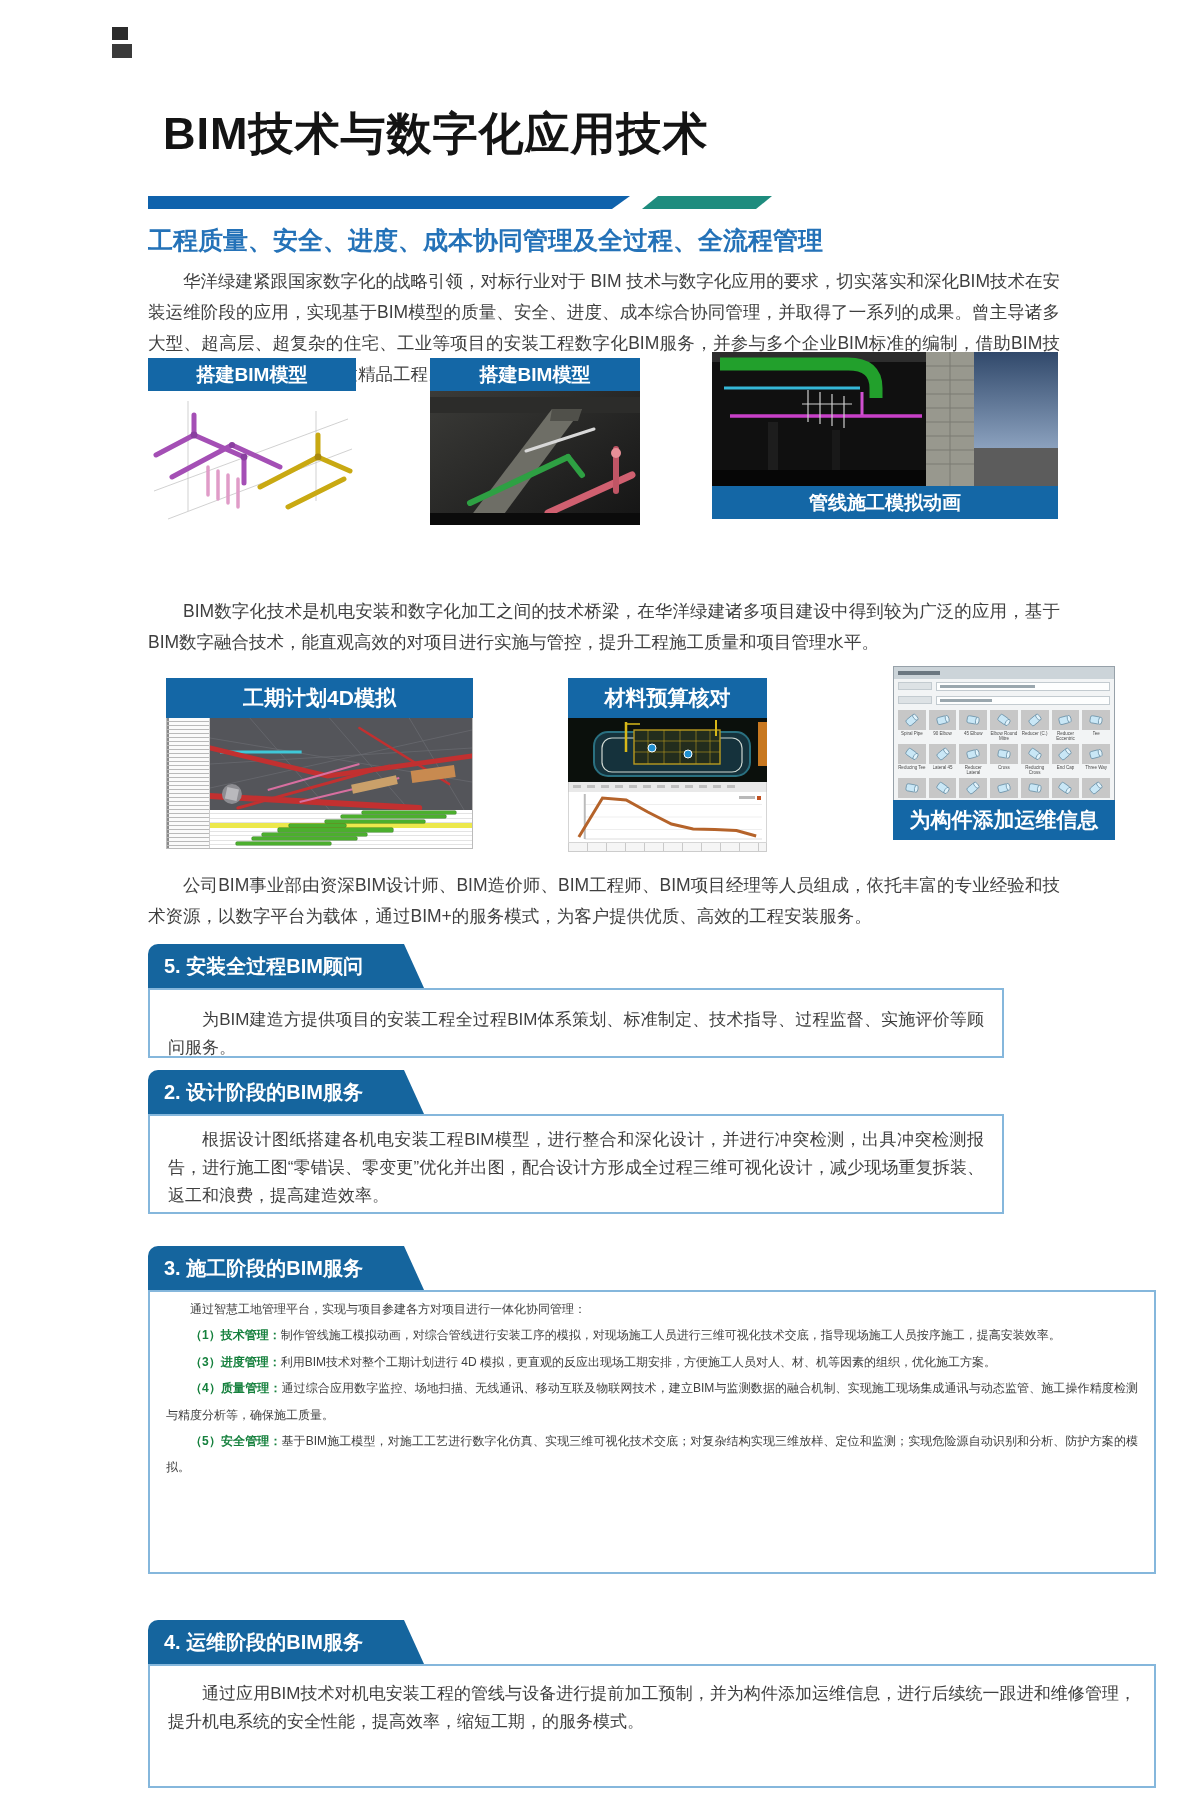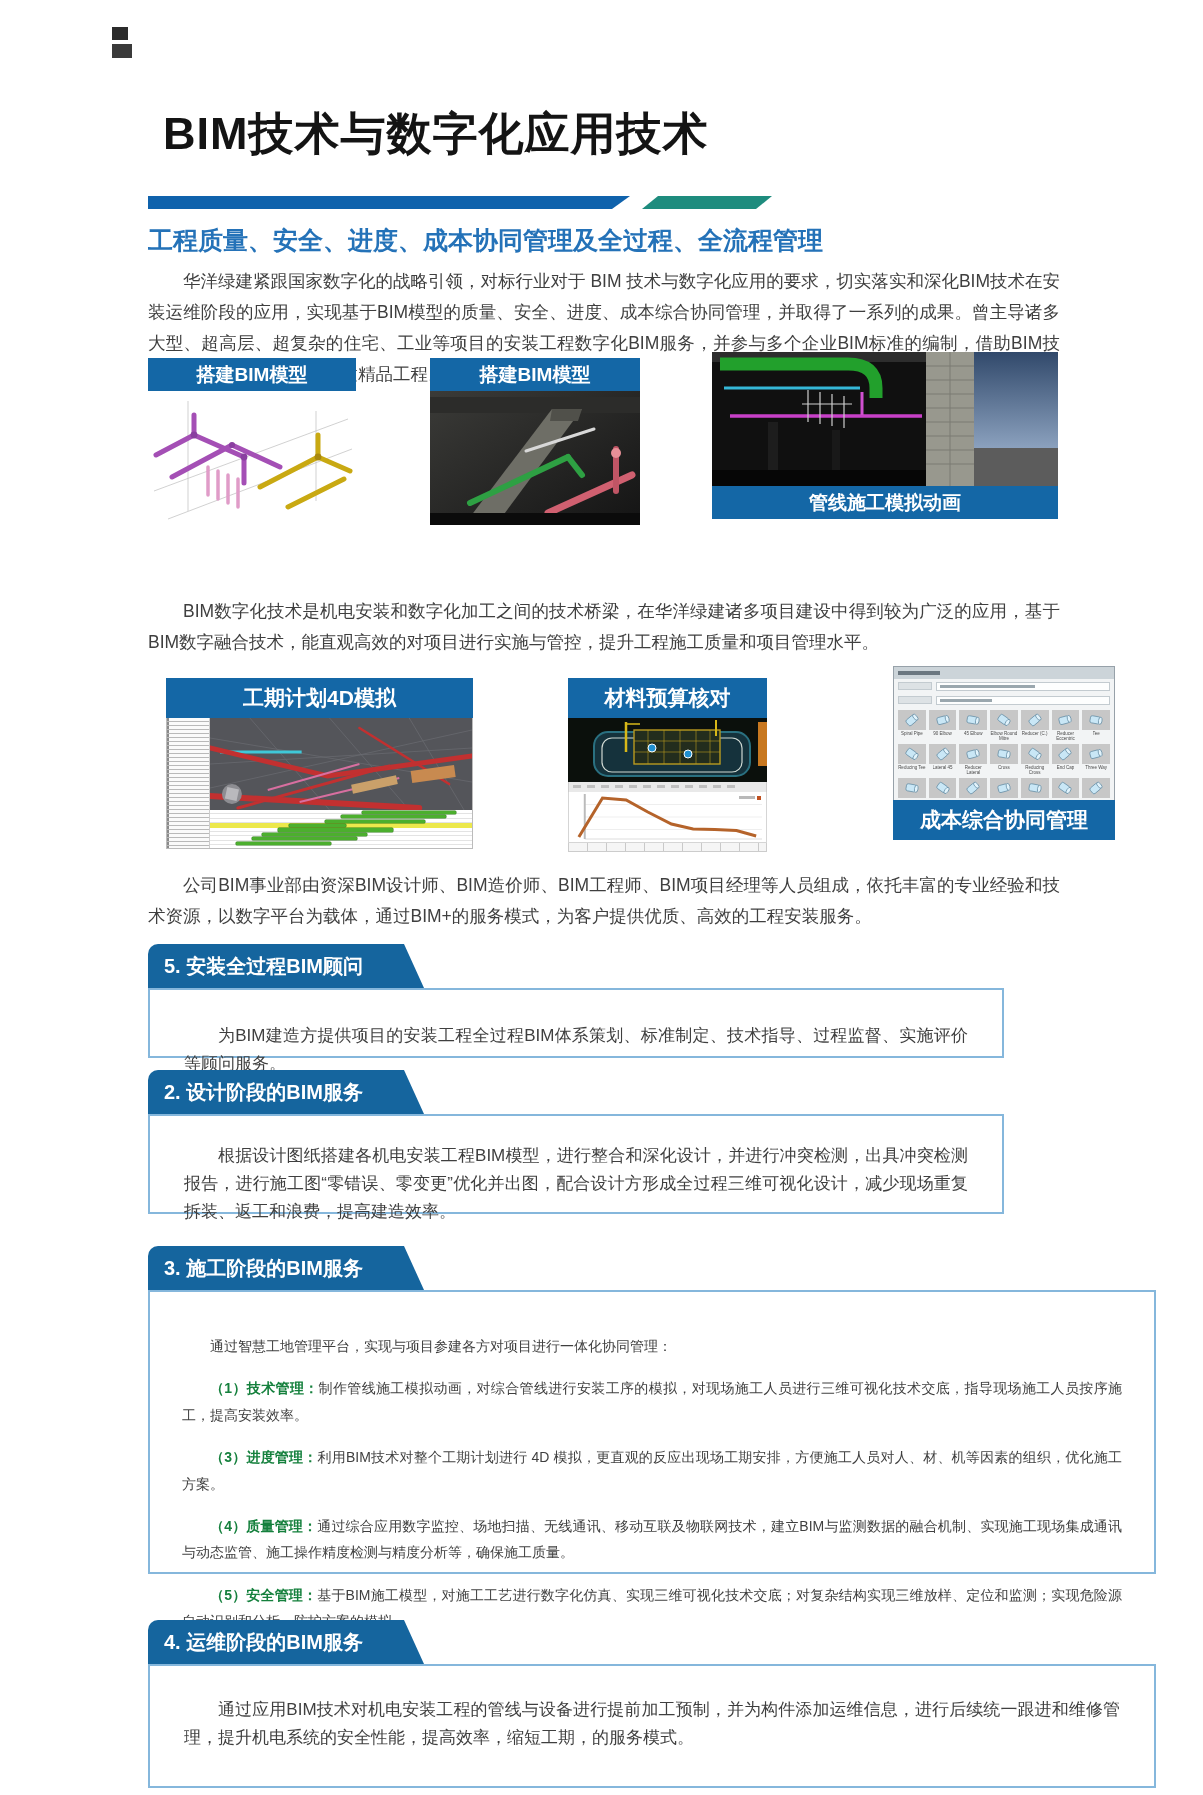--- a/index.html
+++ b/index.html
@@ -61,25 +61,25 @@
   .fit-cell{display:flex;flex-direction:column;align-items:center;}
   .fit-box{width:100%;height:20px;background:#c7c7c7;display:flex;align-items:center;justify-content:center;}
   .fit-label{font-size:4.5px;line-height:5px;max-height:10px;overflow:hidden;color:#4a4a4a;text-align:center;margin-top:1px;}
   .lib-banner{position:absolute;left:0;top:134px;width:222px;height:40px;}
   
   .sec-tab{position:absolute;left:148px;width:276px;height:44px;background:#15659e;color:#fff;
       font-size:20px;font-weight:700;line-height:44px;padding-left:16px;box-sizing:border-box;
       border-radius:10px 4px 0 0;clip-path:polygon(0 0,calc(100% - 20px) 0,100% 100%,0 100%);}
   .sec-box{position:absolute;left:148px;border:2px solid #85b7dc;box-sizing:border-box;background:#fff;}
   .sec-box .inner{padding:10px 18px;font-size:17px;line-height:28px;text-align:justify;color:#3f3f3f;}
-  .sec-box p{margin:16px;text-indent:2em;}
+  .sec-box p{margin:0;text-indent:2em;}
   .w-narrow{width:856px;}
   .w-wide{width:1008px;}
   .lead{color:#15803d;font-weight:700;}
-  .s3 .inner{padding:25px 16px;font-size:14px;line-height:26.4px;}
+  .s3 .inner{padding:4px 16px;font-size:12px;line-height:26.4px;}
 </style>
 </head>
 <body>
 
 <div class="page">
 
   <div class="corner">
     <div class="m1"></div>
       <div class="m2"></div>
   </div>
@@ -528,21 +528,21 @@
                 <g transform="rotate(-40 10 10)">
                   <rect x="3.5" y="6" width="11" height="8" rx="2" fill="#c9e7f6" stroke="#638ba3" stroke-width="0.8"></rect>
                   <ellipse cx="14.8" cy="10" rx="2" ry="4" fill="#e2f3fb" stroke="#638ba3" stroke-width="0.8"></ellipse>
                 </g>
               </svg>
             </div>
             <div class="fit-label"></div>
           </div>
         </div>
     </div>
-    <div class="fig-banner b-lg lib-banner">成本综合协同管理</div>
+    <div class="fig-banner b-lg lib-banner">为构件添加运维信息</div>
   </div>
 
   <p class="para" style="top:870px">公司BIM事业部由资深BIM设计师、BIM造价师、BIM工程师、BIM项目经理等人员组成，依托丰富的专业经验和技术资源，以数字平台为载体，通过BIM+的服务模式，为客户提供优质、高效的工程安装服务。</p>
 
   <div class="sec-tab" style="top:944px">5. 安装全过程BIM顾问</div>
   <div class="sec-box w-narrow" style="top:988px;height:70px;">
     <div class="inner" style="padding-top:16px;">
       <p>为BIM建造方提供项目的安装工程全过程BIM体系策划、标准制定、技术指导、过程监督、实施评价等顾问服务。</p>
     </div>
   </div>

